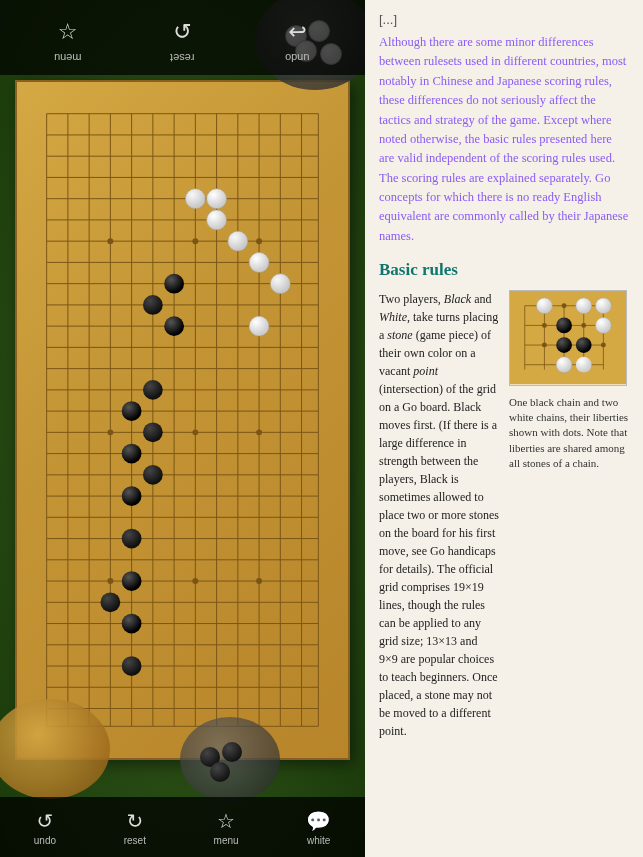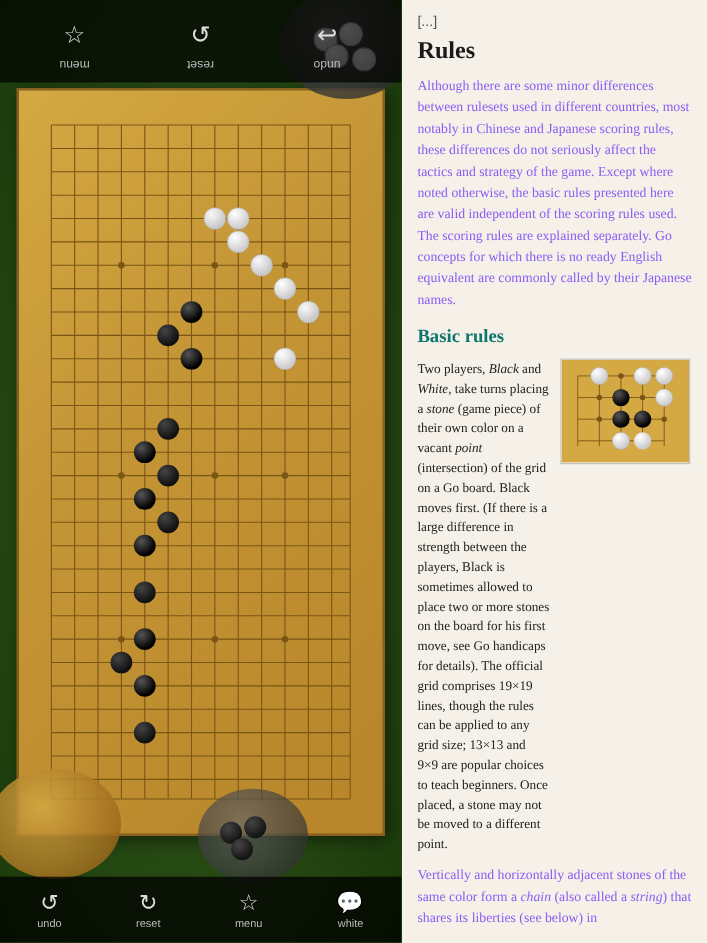--- a/index.html
+++ b/index.html
@@ -376,21 +376,20 @@
       <div class="b-icon">💬</div>
       <div class="b-label">white</div>
     </div>
   </div>
 </div>
 
 <div class="right-panel">
   <div class="rules-content">
 
     <div class="rules-ellipsis">[...]</div>
-    <div class="rules-title">Rules</div>
 
     <div class="rules-body">
       <p>Although there are some minor differences between rulesets used in different countries, most notably in Chinese and Japanese scoring rules, these differences do not seriously affect the tactics and strategy of the game. Except where noted otherwise, the basic rules presented here are valid independent of the scoring rules used. The scoring rules are explained separately. Go concepts for which there is no ready English equivalent are commonly called by their Japanese names.</p>
     </div>
 
     <div class="section-title">Basic rules</div>
 
     <div class="two-col">
       <div class="text-col">
         <p>
@@ -433,23 +432,19 @@
             <radialGradient id="bd" cx="35%" cy="30%" r="65%">
               <stop offset="0%" stop-color="#555"></stop>
               <stop offset="100%" stop-color="#000"></stop>
             </radialGradient>
             <radialGradient id="wd" cx="35%" cy="30%" r="65%">
               <stop offset="0%" stop-color="#fff"></stop>
               <stop offset="100%" stop-color="#ccc"></stop>
             </radialGradient>
           </defs>
         </svg>
+        <div class="diagram-caption">One black chain and two white chains, their liberties shown with dots. Note that liberties are shared among all stones of a chain.</div>
       </div>
     </div>
 
-    <div class="rules-body">
-      <p>
-        <span>Vertically and horizontally adjacent stones of the same color form a </span><em>chain</em><span> (also called a </span><em>string</em><span>) that shares its liberties (see below) in</span>
-      </p>
-    </div>
 
   </div>
 </div>
 
 </body></html>

